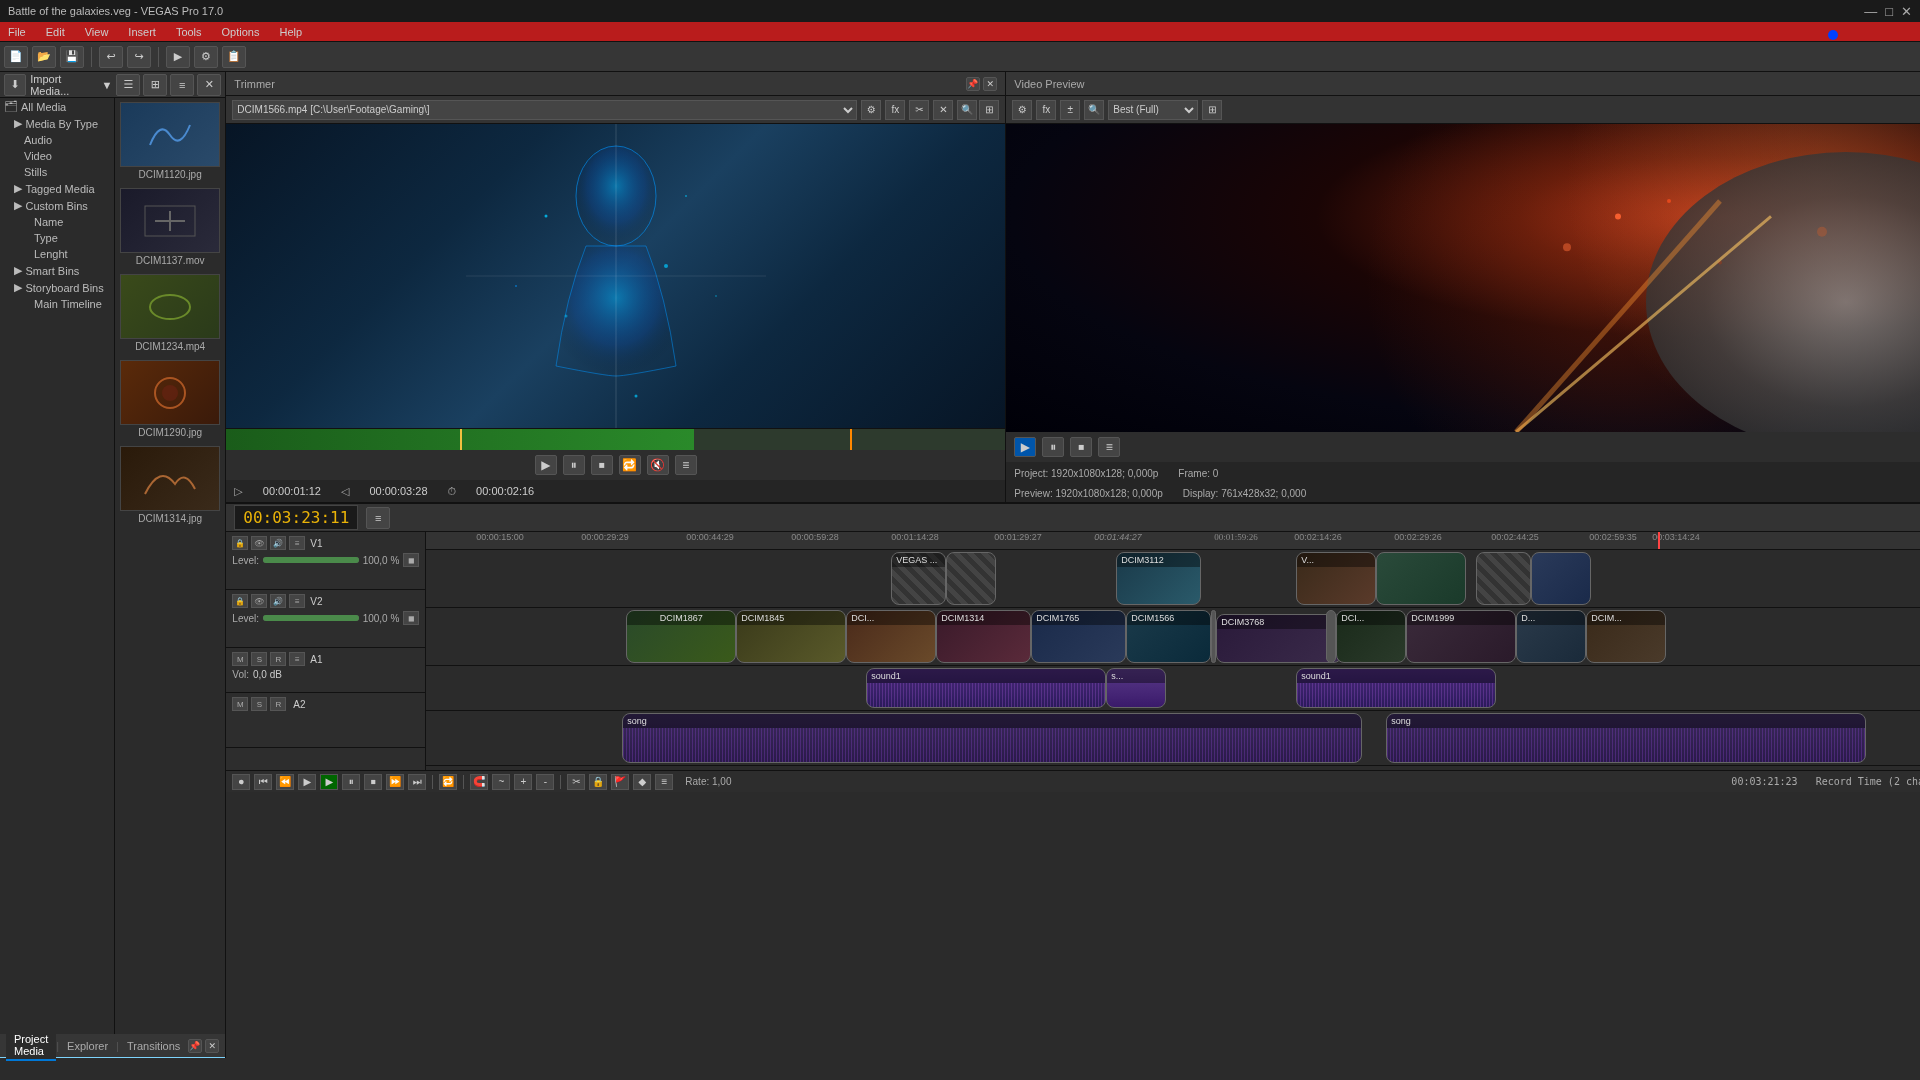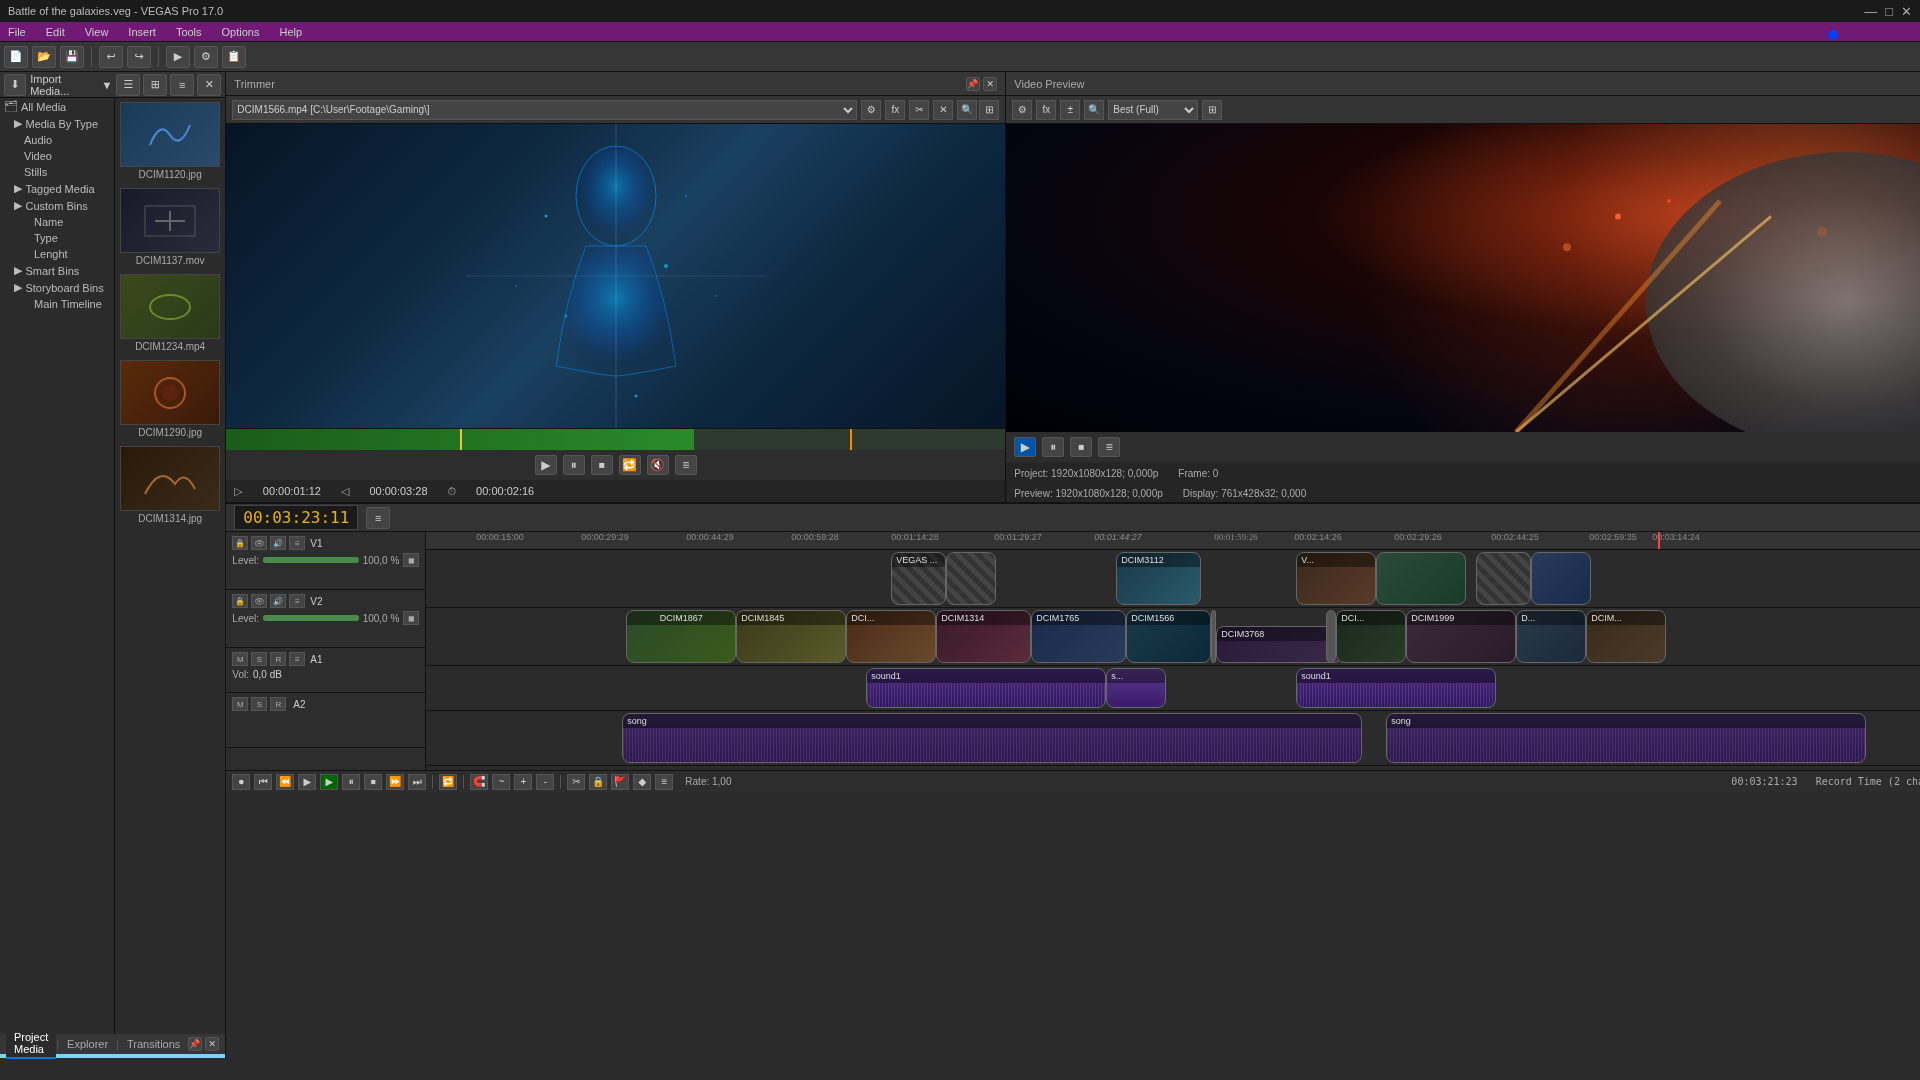--- a/index.html
+++ b/index.html
@@ -22,21 +22,21 @@
       padding: 0 8px;
       justify-content: space-between;
     }
     #title-bar .title { font-size: 11px; color: #bbb; }
     #title-bar .win-controls { display: flex; gap: 8px; font-size: 13px; }
     #title-bar .win-controls span { cursor: pointer; color: #aaa; }
 
     
     #menu-bar {
       height: 20px;
-      background: #701a75;
+      background: #b91c1c;
       display: flex;
       align-items: center;
       padding: 0 4px;
       gap: 12px;
       border-bottom: 1px solid #111;
     }
     #menu-bar span { font-size: 11px; color: #ccc; cursor: pointer; padding: 2px 4px; }
 
     
     #toolbar {
@@ -72,21 +72,21 @@
       display: flex;
       flex-direction: column;
     }
     #project-media-header {
       height: 24px;
       background: #363636;
       display: flex;
       align-items: center;
       padding: 0 6px;
       gap: 0;
-      border-bottom: 4px solid #7dd3fc;
+      border-bottom: 1px solid #7dd3fc;
       font-size: 11px;
     }
     #project-media-header .tab {
       padding: 2px 8px;
       cursor: pointer;
       color: #aaa;
     }
     #project-media-header .tab.active {
       background: #2b2b2b;
       color: #fff;
@@ -928,21 +928,21 @@
             <div class="clip" style="left:510px;width:95px;top:2px;bottom:2px;background:linear-gradient(135deg,#3a1a2a,#5a2a3a);">
               <div class="clip-label">DCIM1314</div>
             </div>
             <div class="clip" style="left:605px;width:95px;top:2px;bottom:2px;background:linear-gradient(135deg,#1a2a4a,#2a3a5a);">
               <div class="clip-label">DCIM1765</div>
             </div>
             <div class="clip" style="left:700px;width:85px;top:2px;bottom:2px;background:linear-gradient(135deg,#1a3a4a,#0a2a3a);">
               <div class="clip-label">DCIM1566</div>
             </div>
             <div class="clip" style="left:785px;width:5px;top:2px;bottom:2px;background:#555;"></div>
-            <div class="clip" style="left:790px;width:126px;top:18px;bottom:2px;background:linear-gradient(135deg,#2a1a3a,#3a2a4a);">
+            <div class="clip" style="left:790px;width:126px;top:6px;bottom:2px;background:linear-gradient(135deg,#2a1a3a,#3a2a4a);">
               <div class="clip-label">DCIM3768</div>
             </div>
             <div class="clip" style="left:900px;width:10px;top:2px;bottom:2px;background:#555;"></div>
             <div class="clip" style="left:910px;width:70px;top:2px;bottom:2px;background:linear-gradient(135deg,#1a2a1a,#2a3a2a);">
               <div class="clip-label">DCI...</div>
             </div>
             <div class="clip" style="left:980px;width:110px;top:2px;bottom:2px;background:linear-gradient(135deg,#3a2a3a,#2a1a2a);">
               <div class="clip-label">DCIM1999</div>
             </div>
             <div class="clip" style="left:1090px;width:70px;top:2px;bottom:2px;background:linear-gradient(135deg,#2a3a4a,#1a2a3a);">

